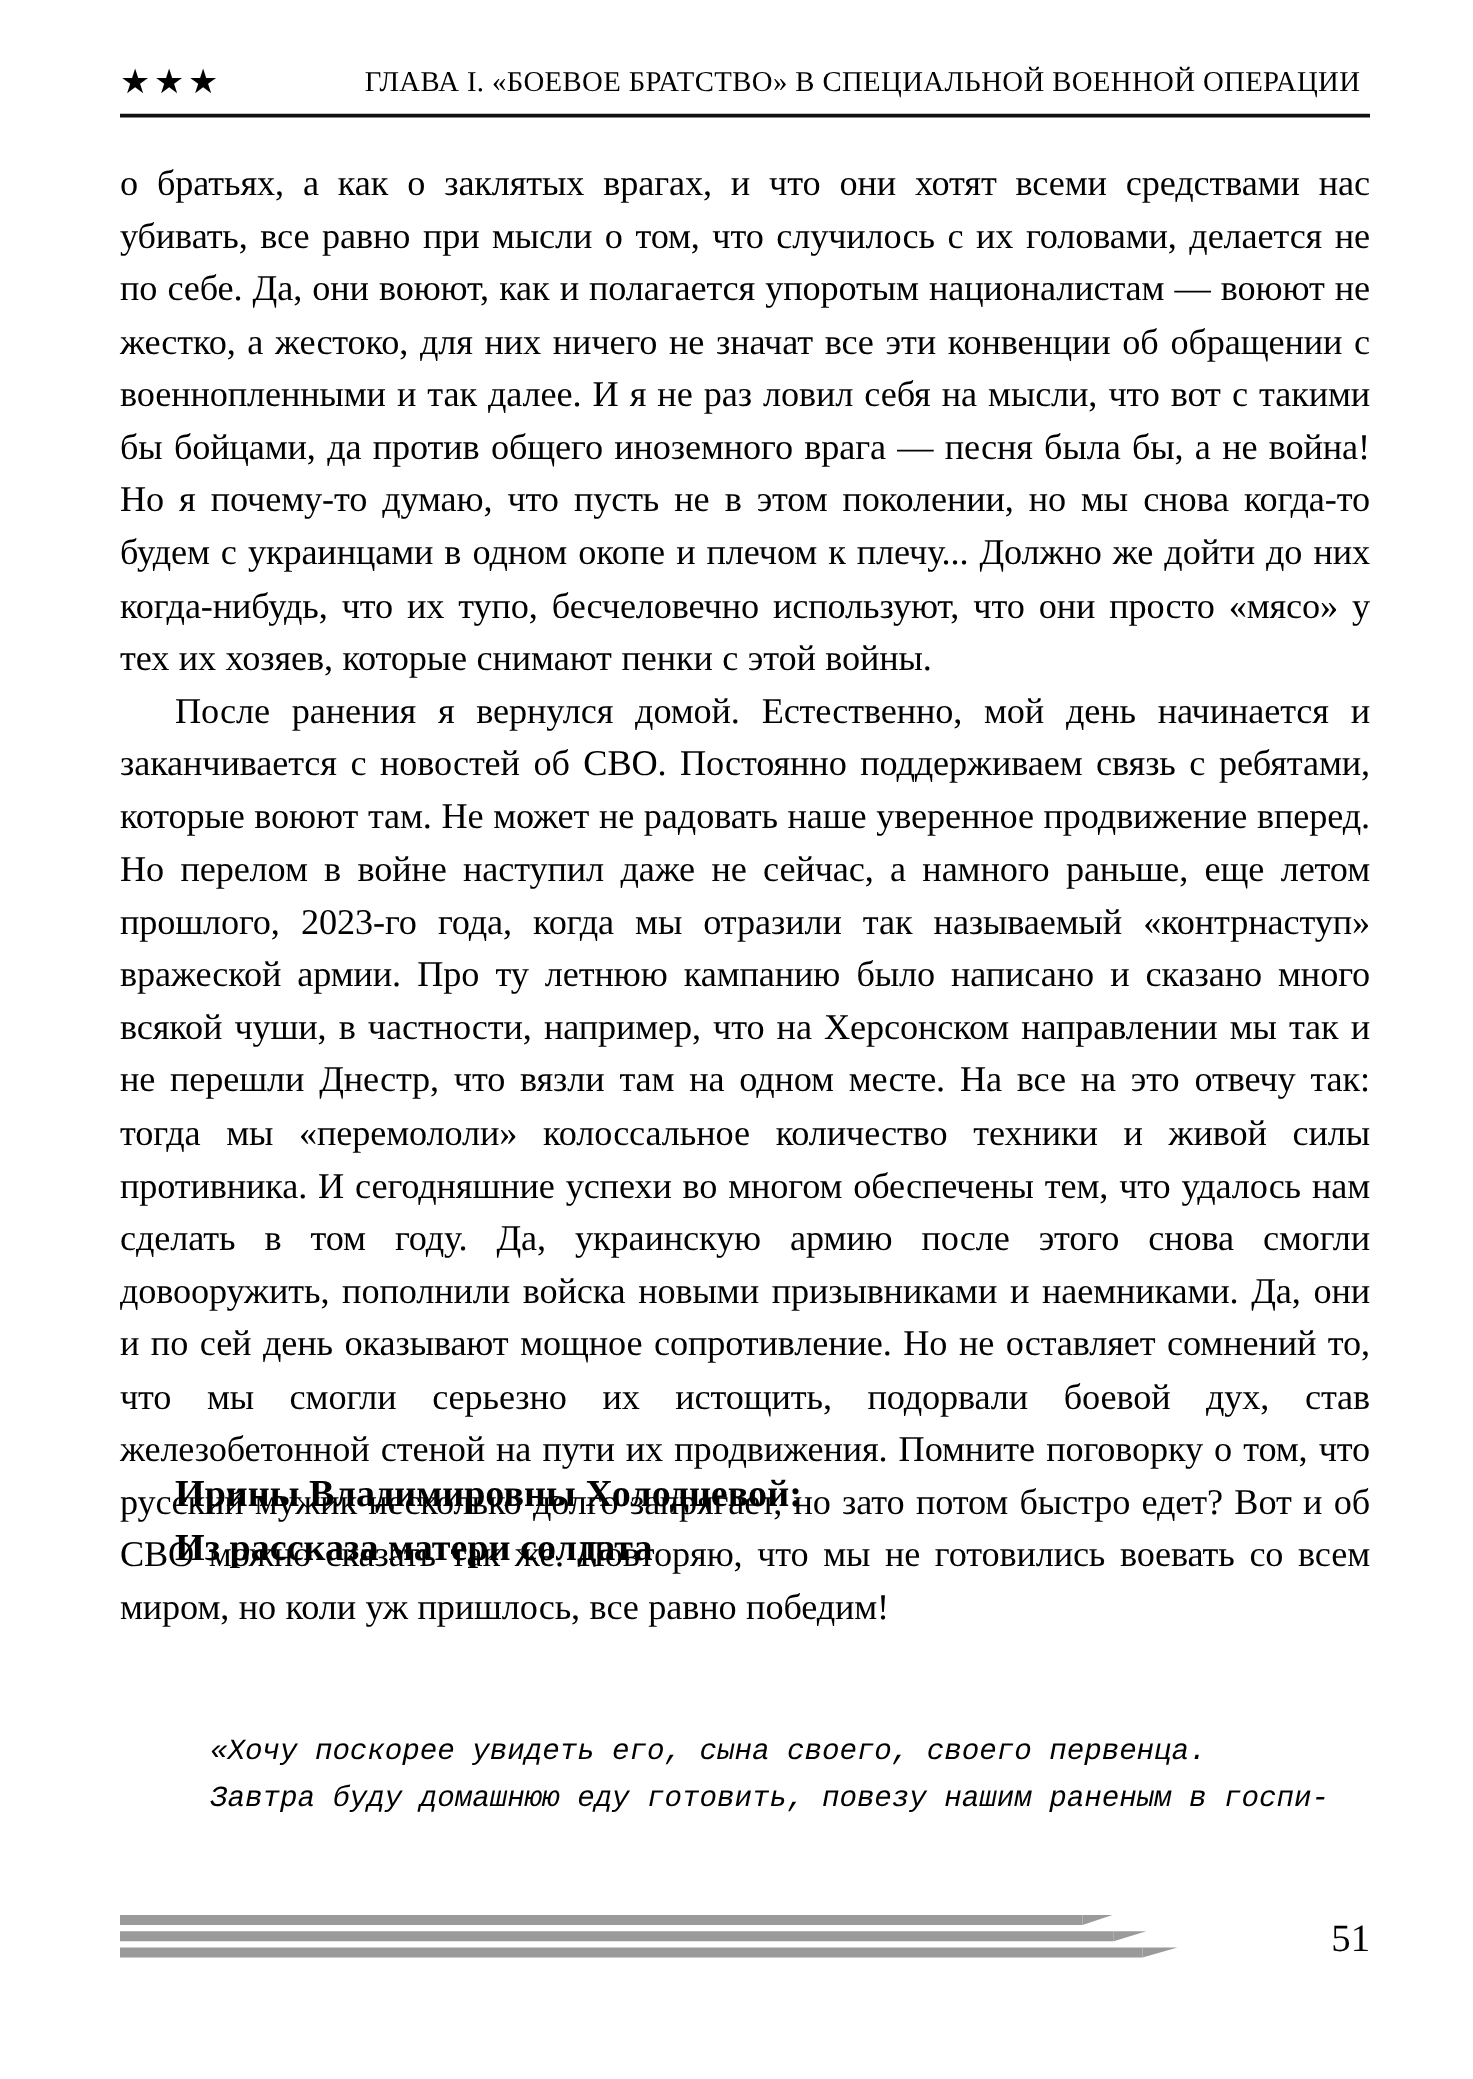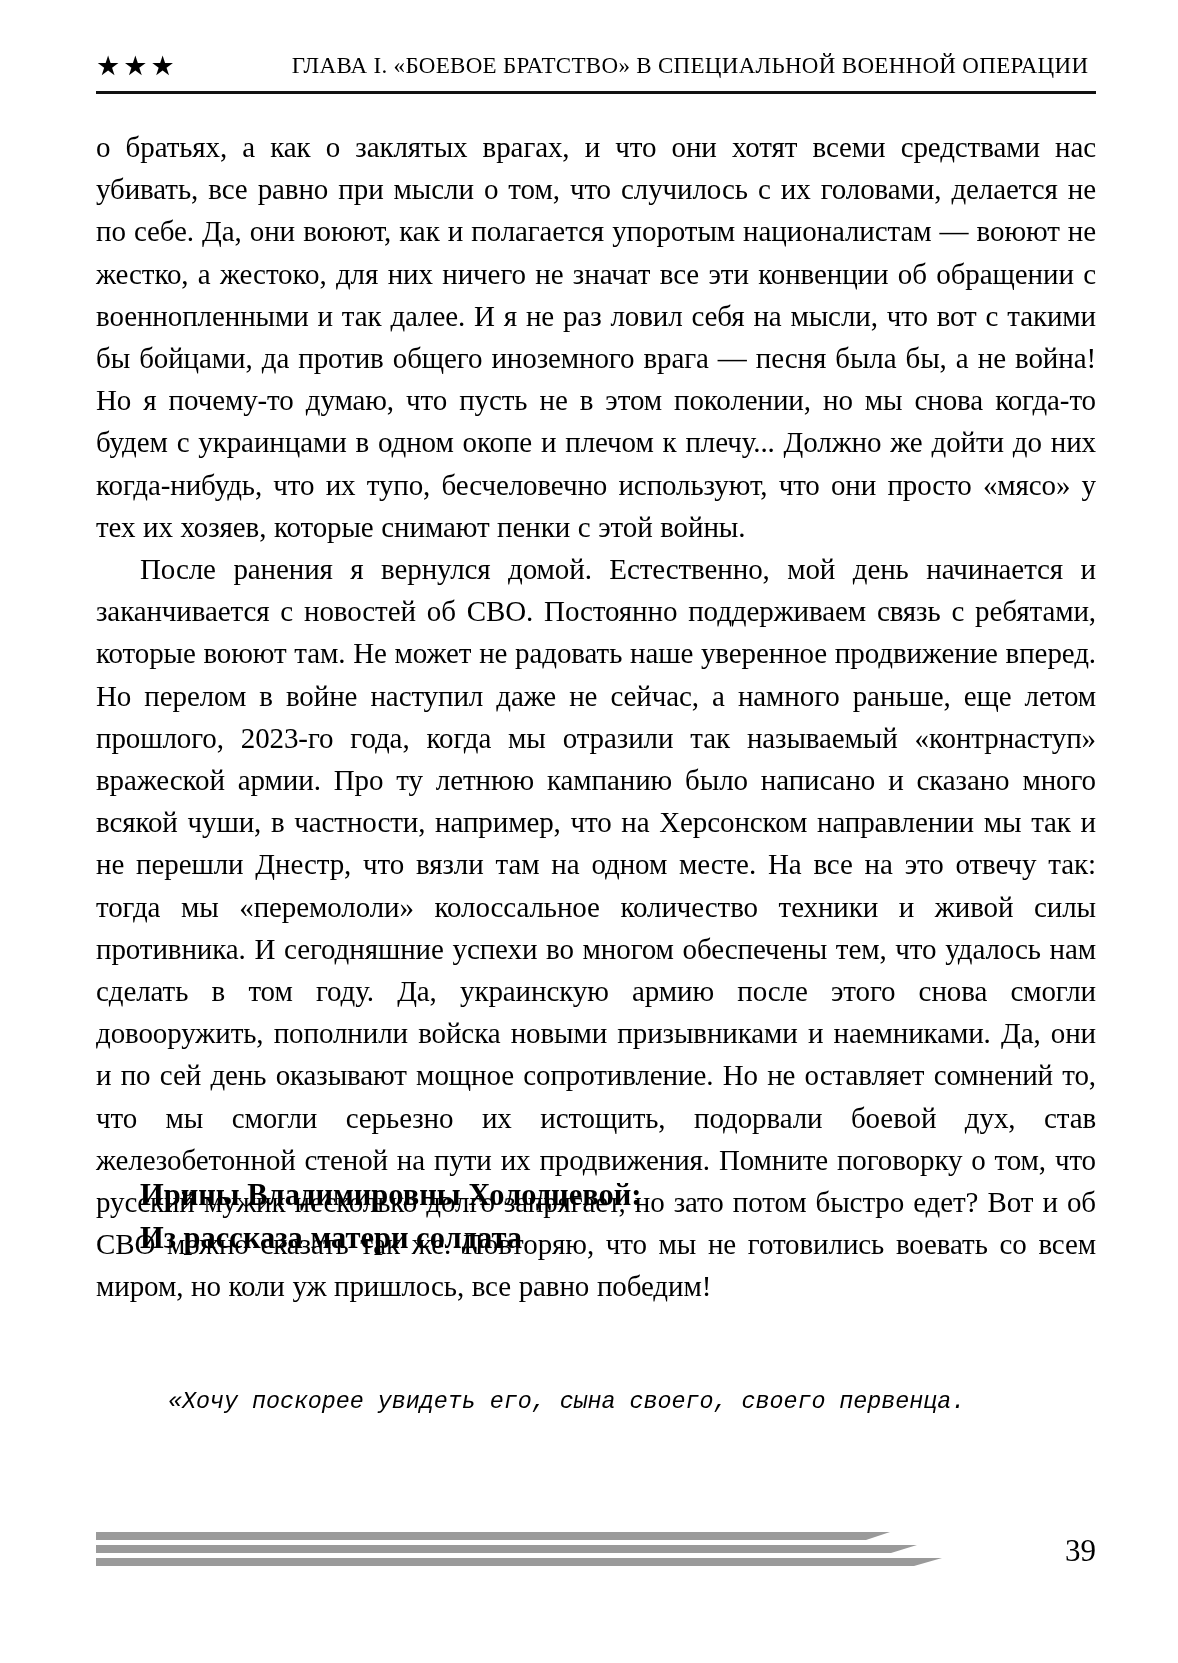--- a/index.html
+++ b/index.html
@@ -185,30 +185,31 @@
     <p class="body-par indent last-line-flush">После ранения я вернулся домой. Естественно, мой день начинается и заканчивается с новостей об СВО. Постоянно поддерживаем связь с ребятами, которые воюют там. Не может не радовать наше уверенное продвижение вперед. Но перелом в войне наступил даже не сейчас, а намного раньше, еще летом прошлого, 2023-го года, когда мы отразили так называемый «контрнаступ» вражеской армии. Про ту летнюю кампанию было написано и сказано много всякой чуши, в частности, например, что на Херсонском направлении мы так и не перешли Днестр, что вязли там на одном месте. На все на это отвечу так: тогда мы «перемололи» колоссальное количество техники и живой силы противника. И сегодняшние успехи во многом обеспечены тем, что удалось нам сделать в том году. Да, украинскую армию после этого снова смогли довооружить, пополнили войска новыми призывниками и наемниками. Да, они и по сей день оказывают мощное сопротивление. Но не оставляет сомнений то, что мы смогли серьезно их истощить, подорвали боевой дух, став железобетонной стеной на пути их продвижения. Помните поговорку о том, что русский мужик несколько долго запрягает, но зато потом быстро едет? Вот и об СВО можно сказать так же. Повторяю, что мы не готовились воевать со всем миром, но коли уж пришлось, все равно победим!</p>
   </div>
 
   <div class="subheading">
     <span class="line">Ирины Владимировны Холодцевой:</span>
     <span class="line">Из рассказа матери солдата</span>
   </div>
 
   <div class="quote">
     <span class="line">«Хочу поскорее увидеть его, сына своего, своего первенца.</span>
+    <span class="line">Завтра буду домашнюю еду готовить, повезу нашим раненым в госпи-</span>
   </div>
 
   <div class="footer">
     <div class="footer-bars">
       <div class="bar bar-1">
           <span class="tip"></span>
         </div>
       <div class="bar bar-2">
           <span class="tip"></span>
         </div>
       <div class="bar bar-3">
           <span class="tip"></span>
         </div>
     </div>
-    <div class="page-number">39</div>
+    <div class="page-number">51</div>
   </div>
 
 </div>
 
 </body></html>

